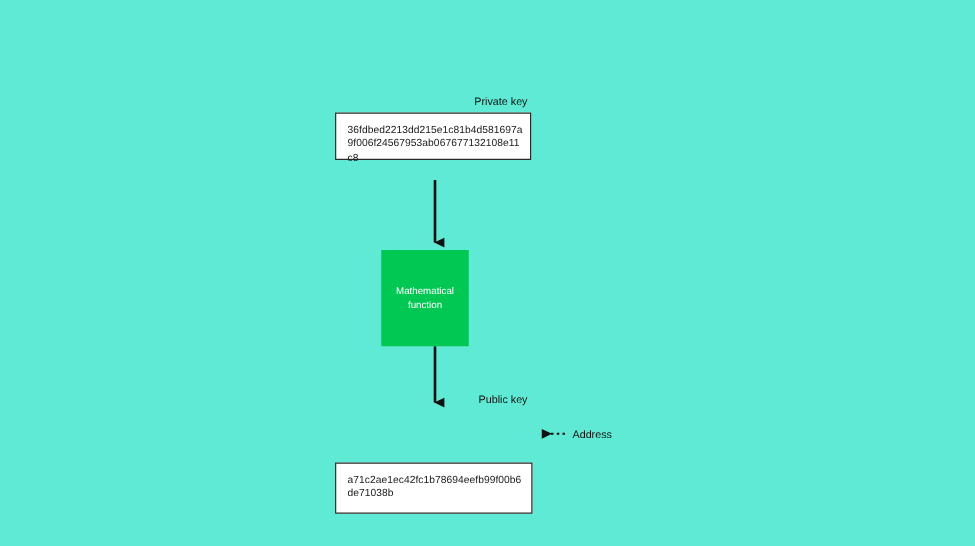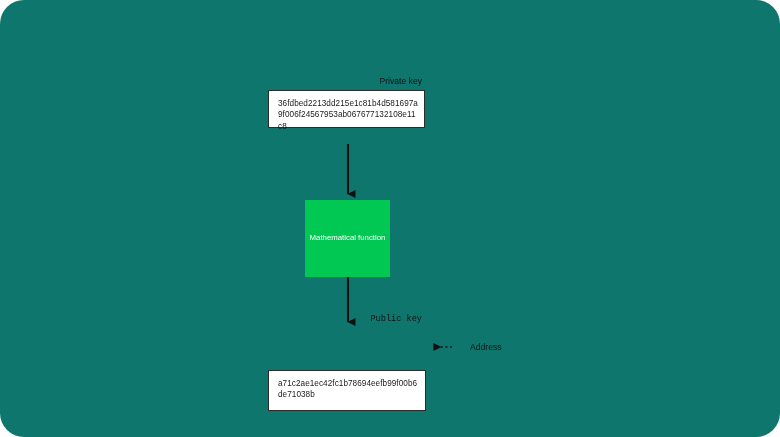--- a/index.html
+++ b/index.html
@@ -59,21 +59,21 @@
     font-size: 8.6px;
     color: #111111;
     white-space: nowrap;
   }
 
   
   #function-box {
     position: absolute;
     left: 305px;
     top: 200px;
-    width: 85px;
+    width: 70px;
     height: 77px;
     display: flex;
     align-items: center;
     justify-content: center;
   }
 
   #function-label {
     font-size: 7.8px;
     line-height: 10.6px;
     color: #ffffff;
@@ -91,47 +91,45 @@
 
   #public-key-label {
     position: absolute;
     left: 300px;
     top: 314px;
     width: 122px;
     text-align: right;
     font-size: 8.6px;
     color: #111111;
     white-space: nowrap;
-    font-family: Liberation Mono, monospace;
   }
 
   #address-label {
     position: absolute;
     left: 458px;
     top: 342px;
     font-size: 8.6px;
     color: #111111;
     white-space: nowrap;
-    margin-left: 12px;
   }
 
   
   #connectors {
     position: absolute;
     left: 0;
     top: 0;
     width: 780px;
     height: 437px;
     pointer-events: none;
   }
 </style>
 </head>
 <body>
 
-<div id="canvas" style="background: #0f766e; border-radius: 24px;">
+<div id="canvas" style="background: #5eead4;">
 
   <svg id="connectors" viewBox="0 0 780 437" width="780" height="437" xmlns="http://www.w3.org/2000/svg">
     <defs>
       <marker id="arrow-down" markerWidth="9" markerHeight="9" refX="4.5" refY="8" orient="auto" markerUnits="userSpaceOnUse">
         <path d="M0.6,0.5 L4.5,8.6 L8.4,0.5 Z" fill="#111111"></path>
       </marker>
       <marker id="arrow-left" markerWidth="9" markerHeight="9" refX="8" refY="4.5" orient="auto" markerUnits="userSpaceOnUse">
         <path d="M8.6,0.6 L0.4,4.5 L8.6,8.4 Z" fill="#111111"></path>
       </marker>
     </defs>

